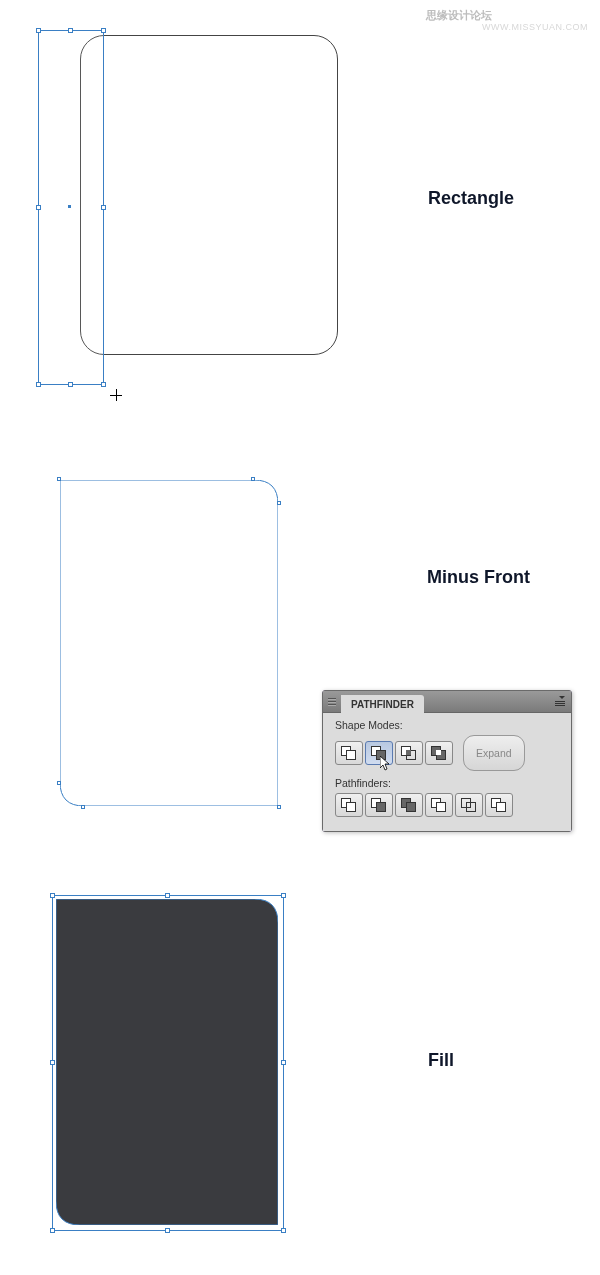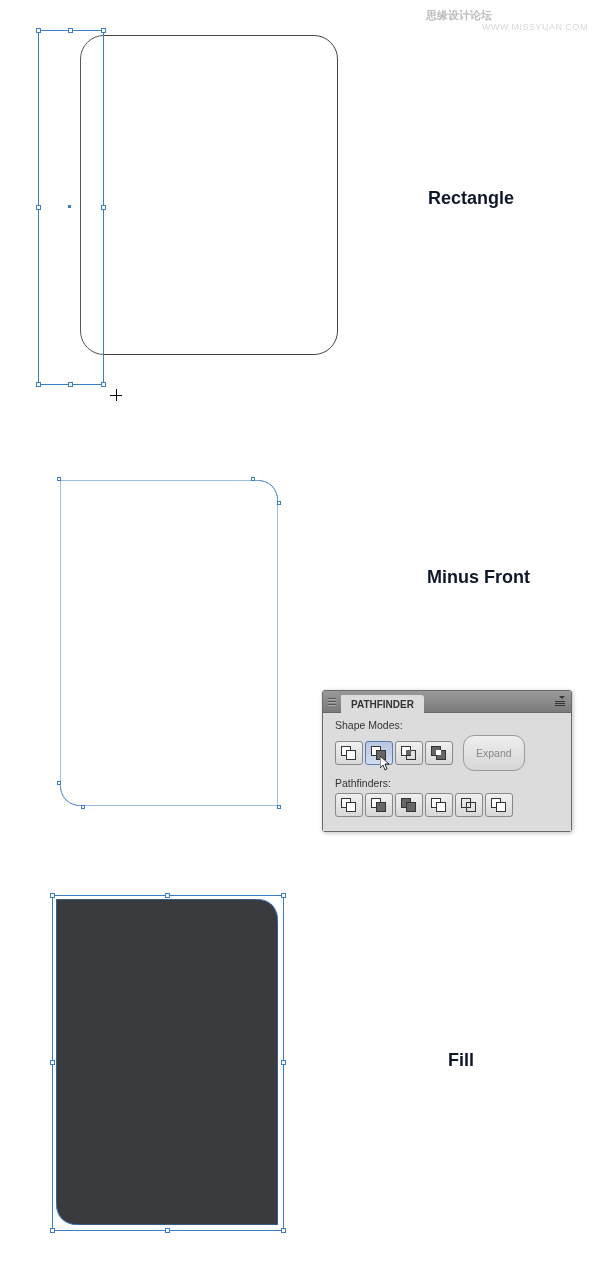--- a/index.html
+++ b/index.html
@@ -28,21 +28,21 @@
       letter-spacing: 0.5px;
     }
     .label {
       position: absolute;
       font-size: 18px;
       font-weight: bold;
       color: #0f172a;
     }
     .label-1 { top: 188px; left: 428px; }
     .label-2 { top: 567px; left: 427px; }
-    .label-3 { top: 1050px; left: 448px; text-align: right; }
+    .label-3 { top: 1050px; left: 428px; text-align: right; }
 
     
     .sec1 {
       position: absolute;
       top: 30px;
       left: 38px;
       width: 300px;
       height: 370px;
     }
     .rounded-rect {

